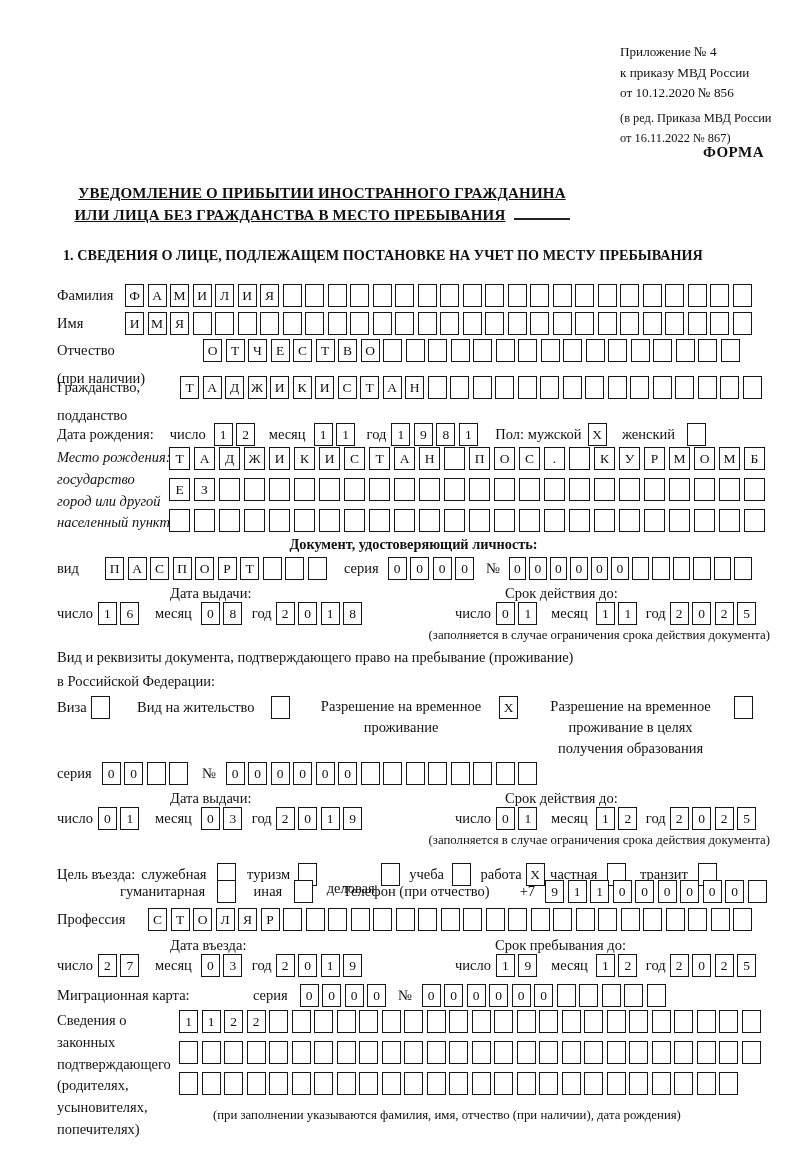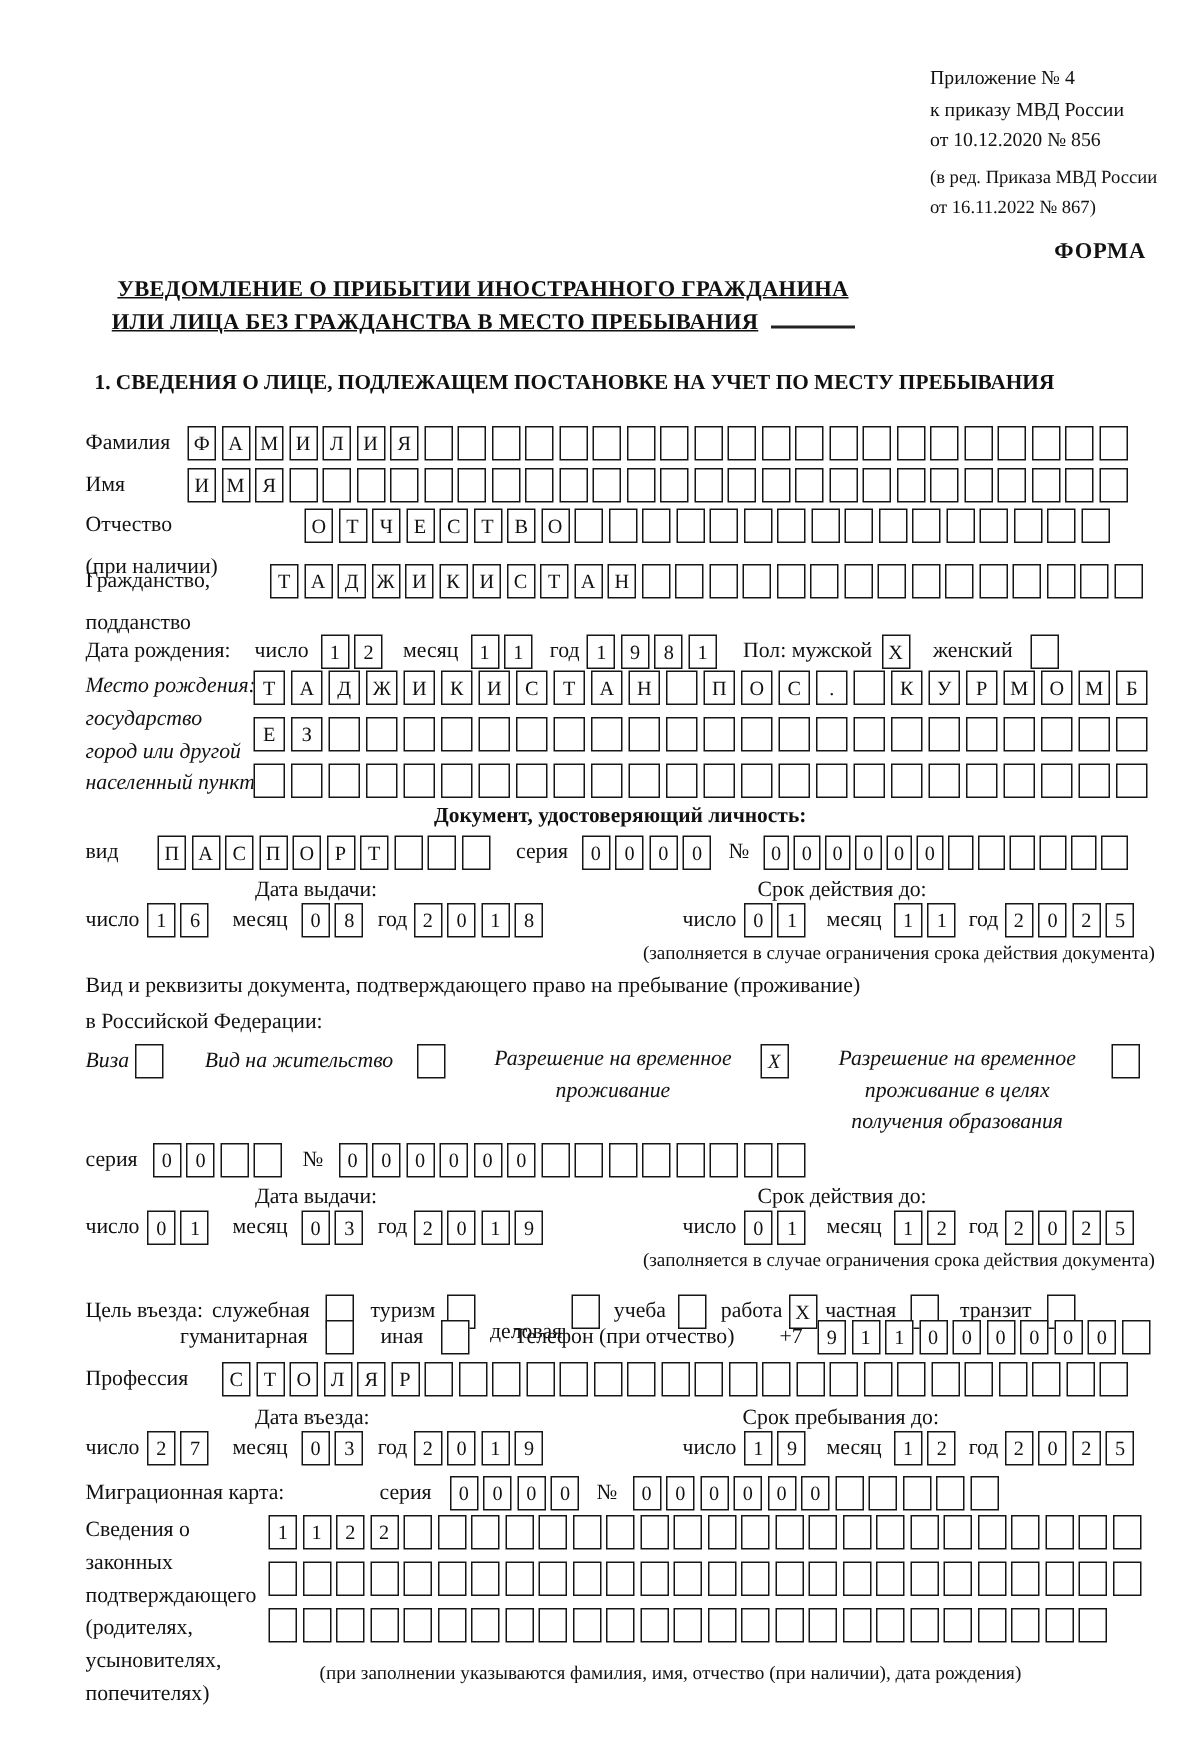--- a/index.html
+++ b/index.html
@@ -41,21 +41,21 @@
   <div class="abs appendix" style="left:620px; top:42px;">
     <div>Приложение № 4</div>
     <div>к приказу МВД России</div>
     <div>от 10.12.2020 № 856</div>
     <div class="sub">
       <div>(в ред. Приказа МВД России</div>
       <div>от 16.11.2022 № 867)</div>
     </div>
   </div>
 
-  <div class="abs b" style="right:36px; top:160px; font-size:15px; letter-spacing:.5px;text-align:center;">ФОРМА</div>
+  <div class="abs b" style="right:36px; top:144px; font-size:15px; letter-spacing:.5px;text-align:center;">ФОРМА</div>
 
   <div class="abs title" style="left:4px; top:182px; width:636px;text-decoration:underline;">
     <div>УВЕДОМЛЕНИЕ О ПРИБЫТИИ ИНОСТРАННОГО ГРАЖДАНИНА</div>
     <div>
       <span>ИЛИ ЛИЦА БЕЗ ГРАЖДАНСТВА В МЕСТО ПРЕБЫВАНИЯ</span><span class="blank-underline"></span>
     </div>
   </div>
 
   <div class="abs b" style="left:63px; top:247px; font-size:14.2px;">1. СВЕДЕНИЯ О ЛИЦЕ, ПОДЛЕЖАЩЕМ ПОСТАНОВКЕ НА УЧЕТ ПО МЕСТУ ПРЕБЫВАНИЯ</div>
 
@@ -394,21 +394,21 @@
         <span class="cell">2</span>
         <span class="cell">5</span>
       </span>
   </div>
 
   <div class="abs note" style="right:30px; top:628px;">(заполняется в случае ограничения срока действия документа)</div>
 
   <div class="abs" style="left:57px; top:649px;">Вид и реквизиты документа, подтверждающего право на пребывание (проживание)</div>
   <div class="abs" style="left:57px; top:673px;">в Российской Федерации:</div>
 
-  <div class="abs row top" style="left:57px; top:696px;font-style:italic;">
+  <div class="abs row top" style="left:57px; top:696px;">
     <span class="lbl" style="margin-top:3px;">Виза</span>
     <span class="cells" style="margin-left:4px;">
         <span class="cell"></span>
       </span>
     <span class="lbl" style="margin-left:24px; margin-top:3px;">Вид на жительство</span>
     <span class="cells" style="margin-left:16px;">
         <span class="cell"></span>
       </span>
     <span class="lbl ctr" style="margin-left:22px; width:172px;">
       <span style="display:block;">Разрешение на временное</span>

